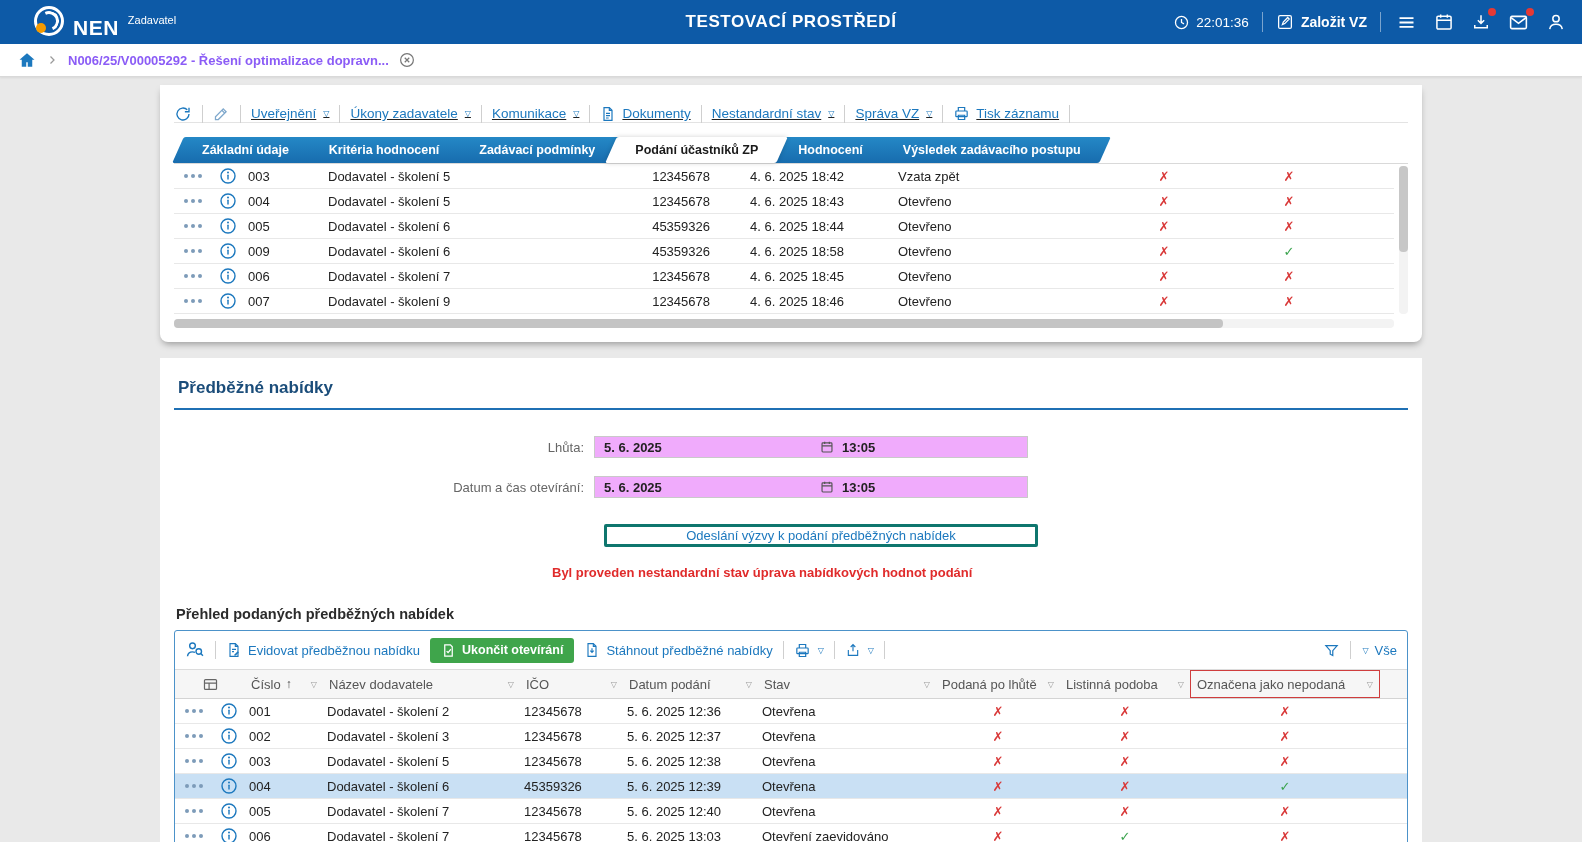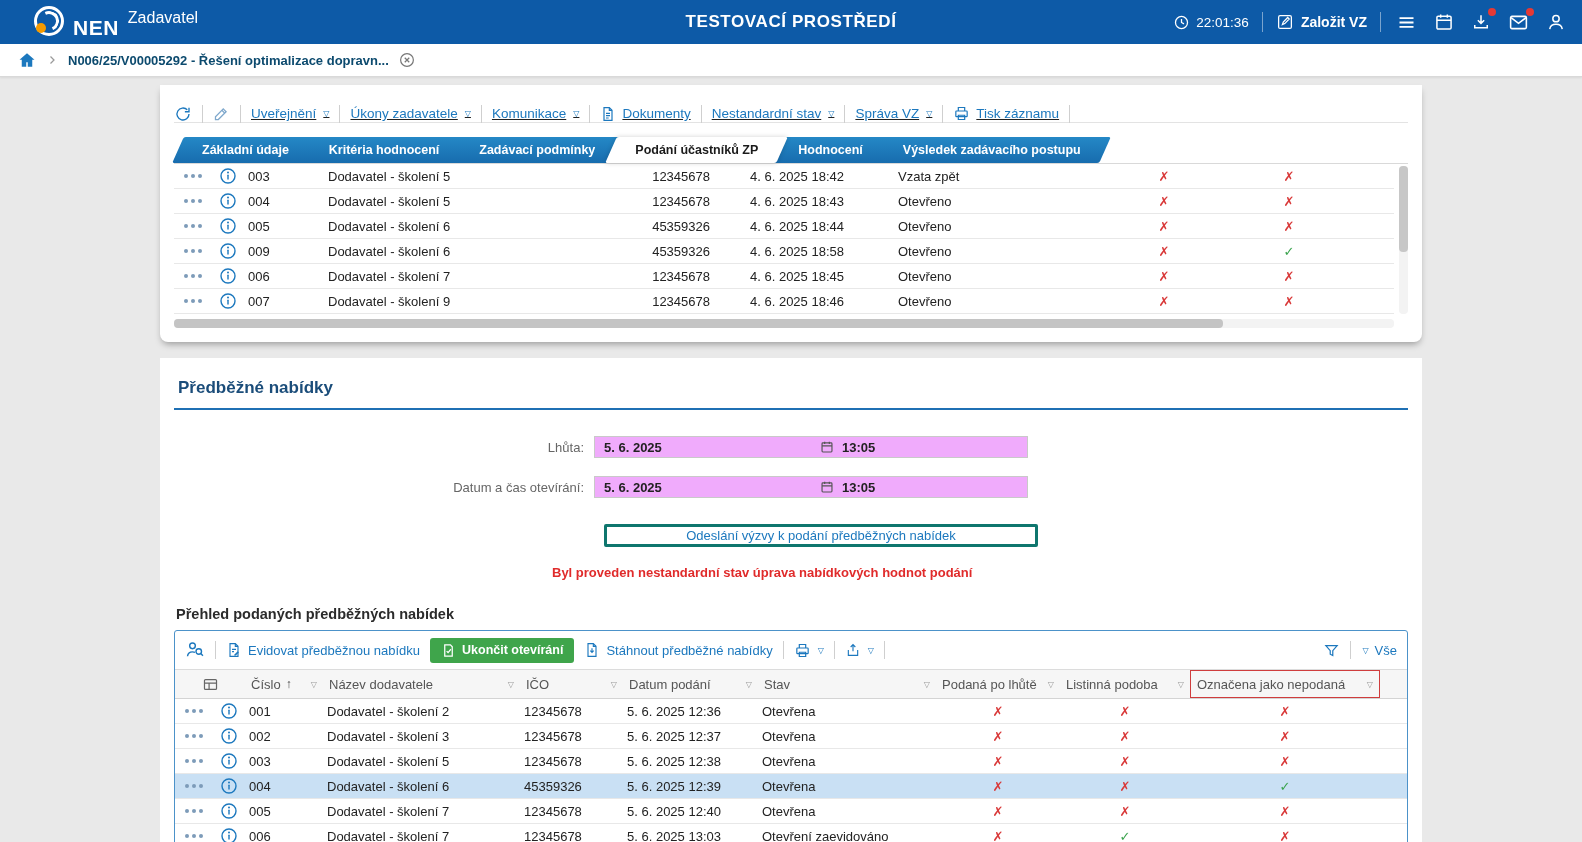--- a/index.html
+++ b/index.html
@@ -9,39 +9,39 @@
   
   .topbar { height:44px; background:#0d5aa7; display:flex; align-items:center;
     padding:0 14px 0 34px; position:relative; color:#fff; }
   .logo { display:flex; align-items:flex-end; gap:9px; cursor:pointer; }
   .logo-mark { width:30px; height:30px; border-radius:50%; border:3px solid #fff; position:relative; flex:none; margin-bottom:2px;}
   .logo-mark::after { content:''; position:absolute; left:-1px; bottom:0px; width:10px; height:10px;
     border-radius:50%; background:#f59b00; }
   .logo-mark::before { content:''; position:absolute; right:2px; top:2px; width:14px; height:14px;
     border-radius:50%; border:3px solid #fff; border-left-color:transparent; border-bottom-color:transparent; transform:rotate(20deg);}
   .logo-text { font-size:21px; font-weight:bold; letter-spacing:.5px; line-height:1; }
-  .logo-sub { font-size:16px; line-height:1; margin-bottom:12px; }
+  .logo-sub { font-size:11px; line-height:1; margin-bottom:12px; }
   .env-title { position:absolute; left:0; right:0; text-align:center; font-size:17px;
     font-weight:bold; letter-spacing:.6px; pointer-events:none; }
   .topbar-right { margin-left:auto; display:flex; align-items:center; gap:13px; z-index:1; }
   .clock-wrap { display:flex; align-items:center; gap:6px; font-size:13.5px; }
   .vsep { width:1px; height:20px; background:rgba(255,255,255,.45); }
   .create-vz { display:flex; align-items:center; gap:7px; background:none; border:none; color:#fff;
     font-family:inherit; font-size:14px; font-weight:bold; cursor:pointer; }
   .icon-btn { background:none; border:none; color:#fff; cursor:pointer; position:relative;
     display:flex; align-items:center; padding:2px; }
   .badge-dot { position:absolute; top:-2px; right:-3px; width:8px; height:8px; border-radius:50%; background:#e53935; }
   .topbar svg { display:block; }
 
   
   .breadcrumb { height:33px; background:#fff; display:flex; align-items:center; gap:10px;
     padding:0 18px; border-bottom:1px solid #d9d9d9; box-shadow:0 1px 2px rgba(0,0,0,.08); }
   .bc-home { background:none; border:none; color:#1c78be; cursor:pointer; display:flex; }
   .bc-chevron { color:#9a9a9a; display:flex; }
-  .bc-item { display:flex; align-items:center; gap:9px; font-weight:bold; font-size:13px; color:#0c4a6e; cursor:pointer; }
+  .bc-item { display:flex; align-items:center; gap:9px; font-weight:bold; font-size:13px; color:#8b5cf6; cursor:pointer; }
   .bc-close { background:none; border:none; cursor:pointer; display:flex; color:#777; }
 
   
   .content { width:1262px; margin:8px auto 0; }
   .card { background:#fff; }
   .card1 { padding:0 14px 14px; border-radius:0 0 8px 8px; box-shadow:0 4px 7px -2px rgba(0,0,0,.35); }
   .card2 { margin-top:16px; padding:14px 14px 20px; min-height:500px; }
 
   
   .rtoolbar { display:flex; align-items:center; gap:10px; height:38px; padding-top:20px;

